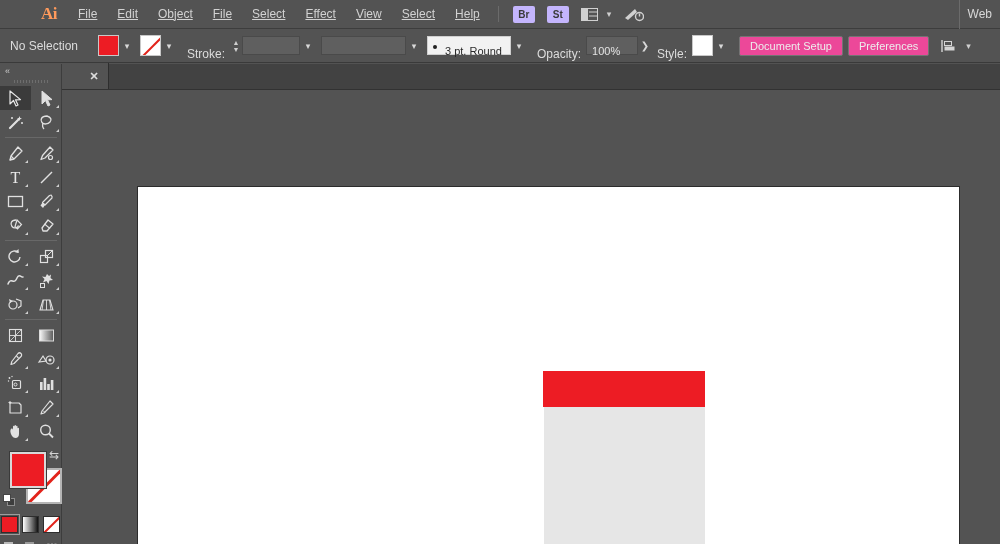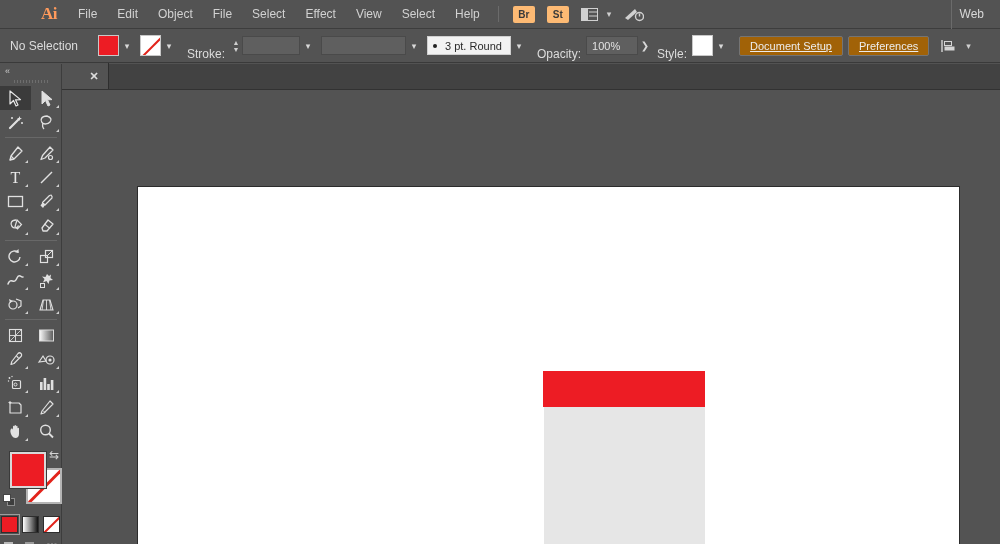--- a/index.html
+++ b/index.html
@@ -22,39 +22,39 @@
   .ai-logo {
     width: 38px; height: 29px;
     display: flex; align-items: center; justify-content: center;
     color: #ff9a5c; font-size: 17px; font-weight: bold;
     font-family: "Liberation Serif", serif;
     letter-spacing: -0.5px;
     margin-left: 30px;
   }
   .menu-item {
     padding: 0 10px; height: 29px; line-height: 29px;
-    color: #d2d2d2; font-size: 12px; white-space: nowrap;
+    color: #d2d2d2; font-size: 12px; white-space: nowrap; text-decoration: underline;
   }
   .menu-sep {
     width: 1px; height: 16px; background: #6b6b6b; margin: 0 8px;
   }
   .mb-icon {
     width: 22px; height: 17px; margin: 0 6px;
     display: flex; align-items: center; justify-content: center;
-    background: #fdba74; color: #3a3a3a;
+    background: #c4b5fd; color: #3a3a3a;
     font-size: 10px; font-weight: bold;
     border-radius: 2px;
   }
   .mb-plain {
     width: 26px; height: 18px; margin: 0 2px;
     display: flex; align-items: center; justify-content: center;
   }
   .chev { color: #cfcfcf; font-size: 9px; margin-left: 2px; }
   .web-label {
-    position: absolute; right: 16px; top: 0; height: 29px; line-height: 29px;
+    position: absolute; right: 8px; top: 0; height: 29px; line-height: 29px;
     color: #d8d8d8; font-size: 12px; padding-left: 8px;
     border-left: 1px solid #6b6b6b;
   }
 
   
   .controlbar {
     position: absolute; left: 0; top: 29px; width: 1000px; height: 34px;
     background: #535353;
     display: flex; align-items: center;
     border-bottom: 1px solid #3a3a3a;
@@ -80,38 +80,37 @@
     align-items: center; justify-content: center;
     color: #d8d8d8; font-size: 9px;
   }
   .spinner {
     width: 12px; height: 20px; display: flex; flex-direction: column;
     align-items: center; justify-content: center;
     color: #cfcfcf; font-size: 7px; line-height: 7px;
   }
   .field {
     height: 19px; background: #5f5f5f; border: 1px solid #4a4a4a;
-    display: flex; align-items: center; padding: 0 5px;
+    display: flex; padding: 8px 5px;
     color: #e2e2e2; font-size: 11px;
   }
   .field.light {
     background: #f2f2f2; border: 1px solid #cfcfcf; color: #2a2a2a;
   }
   .field.dim { color: #9a9a9a; }
   .brush-dot {
     width: 4px; height: 4px; border-radius: 50%; background: #222;
     margin-right: 8px; flex: 0 0 auto;
   }
   .btn {
     height: 20px; padding: 0 10px;
-    background: #a16207; border: 1px solid #747474; border-radius: 2px;
+    background: #ec4899; border: 1px solid #747474; border-radius: 2px;
     color: #ededed; font-size: 11px;
     display: flex; align-items: center; justify-content: center;
     white-space: nowrap;
-    text-decoration: underline;
   }
   .arrow-right {
     width: 14px; height: 20px; display: flex;
     align-items: center; justify-content: center;
     color: #d8d8d8; font-size: 10px;
   }
   .gap { width: 10px; flex: 0 0 auto; }
   .gap-s { width: 5px; flex: 0 0 auto; }
 
   

